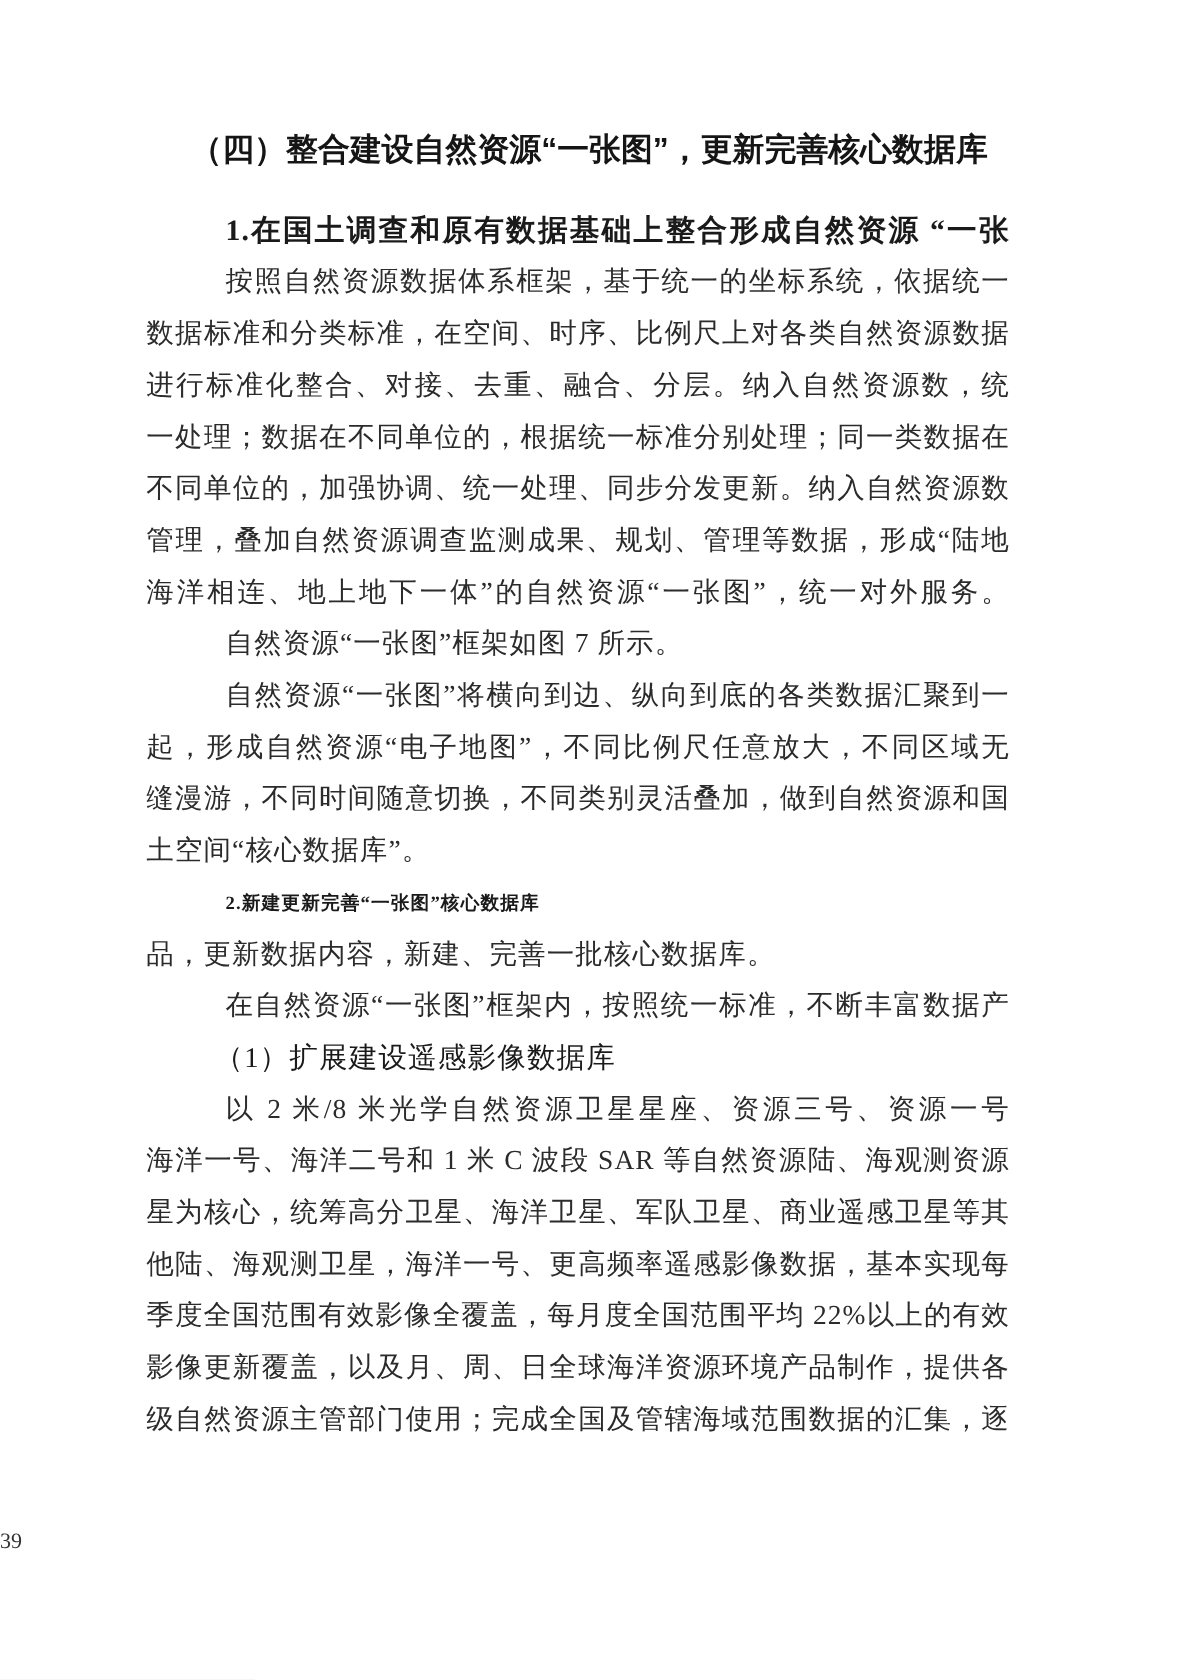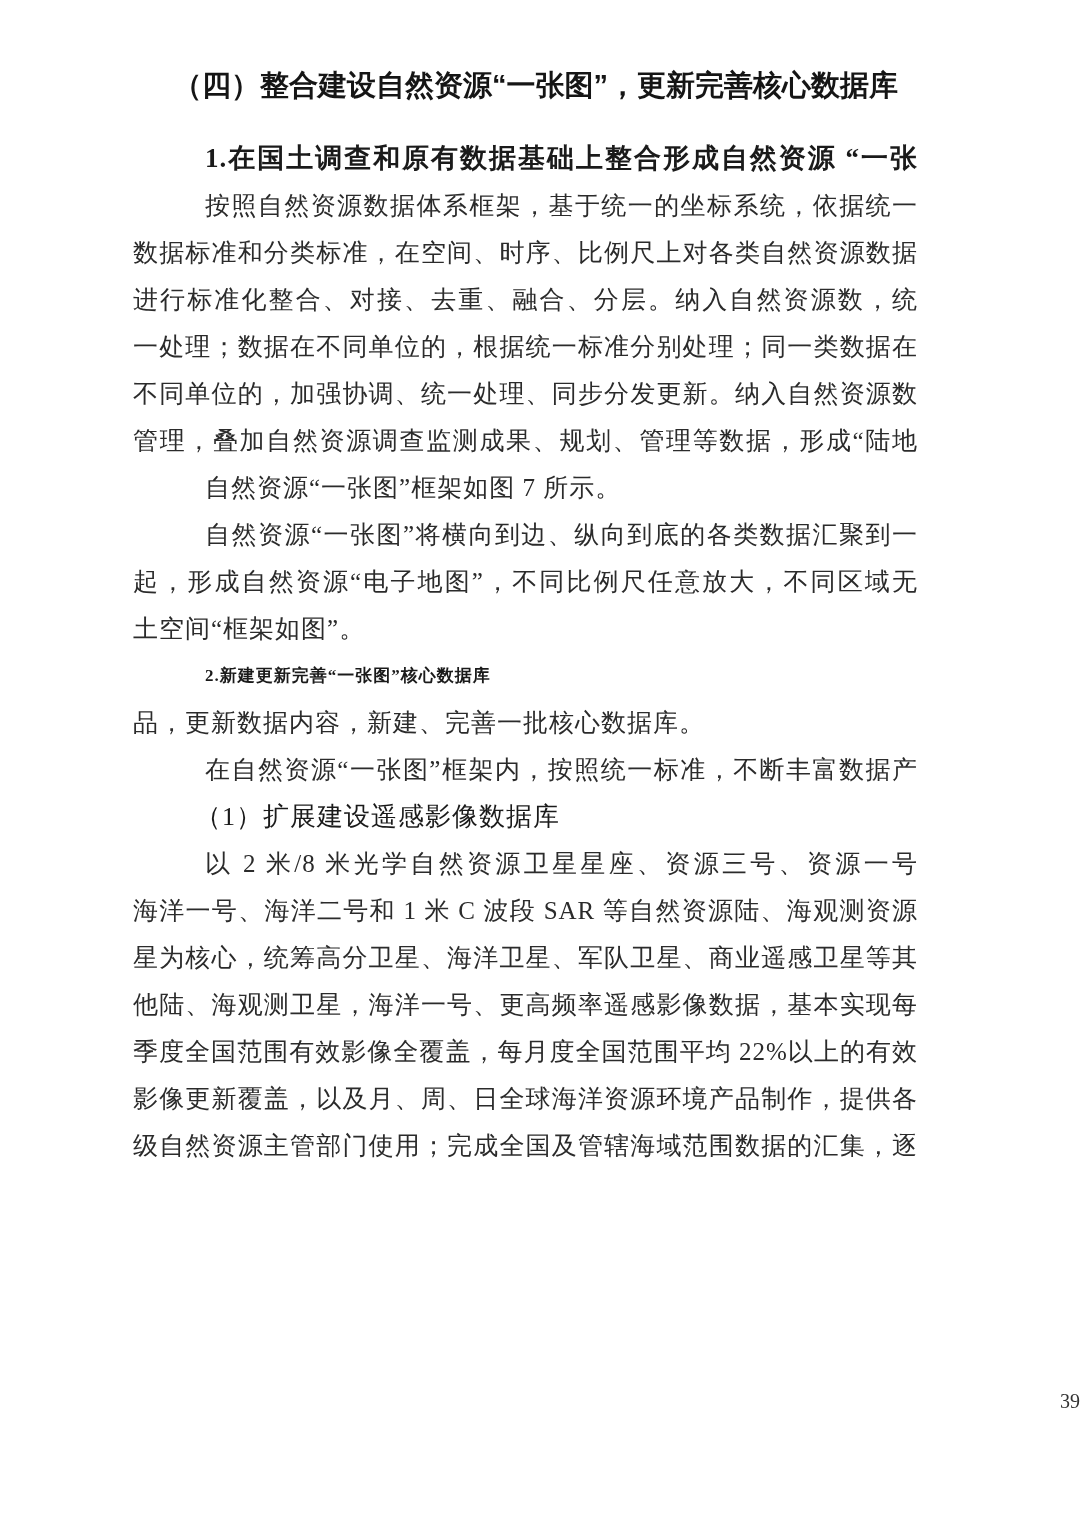--- a/index.html
+++ b/index.html
@@ -9,21 +9,21 @@
     margin:0 auto;
     background:#ffffff;
     overflow:hidden;
     font-family:"Liberation Serif","DejaVu Serif",serif;
     color:#2b2b2b;
   }
   .doc {
     position:absolute;
     left:133px; top:0;
     width:785px;
-    padding-top:62px;
+    padding-top:113px;
   }
   .ln {
     height:47px;
     line-height:47px;
     font-size:25px;
     letter-spacing:1px;
     overflow:hidden;
   }
   
   .j { text-align:justify; text-align-last:justify; }
@@ -53,21 +53,21 @@
   .h4 {
     font-weight:normal;
     font-size:26px;
     color:#1a1a1a;
     text-indent:62px;
   }
   .footer {
     position:absolute;
     top:1388px; left:0;
     width:1080px;
-    text-align:right;
+    text-align:left;
     font-size:20px;
     line-height:26px;
     color:#333333;
   }
 </style>
 </head>
 <body>
 
 <div class="page">
   <div class="doc">
@@ -75,26 +75,28 @@
     <div class="ln h1">（四）整合建设自然资源“一张图”，更新完善核心数据库</div>
 
     <div class="ln h2 j">1.在国土调查和原有数据基础上整合形成自然资源 “一张图”</div>
 
     <div class="ln j ind">按照自然资源数据体系框架，基于统一的坐标系统，依据统一的</div>
     <div class="ln j">数据标准和分类标准，在空间、时序、比例尺上对各类自然资源数据</div>
     <div class="ln j">进行标准化整合、对接、去重、融合、分层。纳入自然资源数，统</div>
     <div class="ln j">一处理；数据在不同单位的，根据统一标准分别处理；同一类数据在</div>
     <div class="ln j">不同单位的，加强协调、统一处理、同步分发更新。纳入自然资源数</div>
     <div class="ln j">管理，叠加自然资源调查监测成果、规划、管理等数据，形成“陆地</div>
+    <div class="ln j">海洋相连、地上地下一体”的自然资源“一张图”，统一对外服务。</div>
 
     <div class="ln ind">自然资源“一张图”框架如图 7 所示。</div>
 
     <div class="ln j ind">自然资源“一张图”将横向到边、纵向到底的各类数据汇聚到一</div>
     <div class="ln j">起，形成自然资源“电子地图”，不同比例尺任意放大，不同区域无</div>
-    <div class="ln">土空间“框架如图”。</div>
+    <div class="ln j">缝漫游，不同时间随意切换，不同类别灵活叠加，做到自然资源和国</div>
+    <div class="ln">土空间“核心数据库”。</div>
 
     <div class="ln h3">2.新建更新完善“一张图”核心数据库</div>
 
     <div class="ln">品，更新数据内容，新建、完善一批核心数据库。</div>
     <div class="ln j ind">在自然资源“一张图”框架内，按照统一标准，不断丰富数据产</div>
 
     <div class="ln h4">（1）扩展建设遥感影像数据库</div>
 
     <div class="ln j ind">以 2 米/8 米光学自然资源卫星星座、资源三号、资源一号 02C、</div>
     <div class="ln j">海洋一号、海洋二号和 1 米 C 波段 SAR 等自然资源陆、海观测资源卫</div>

